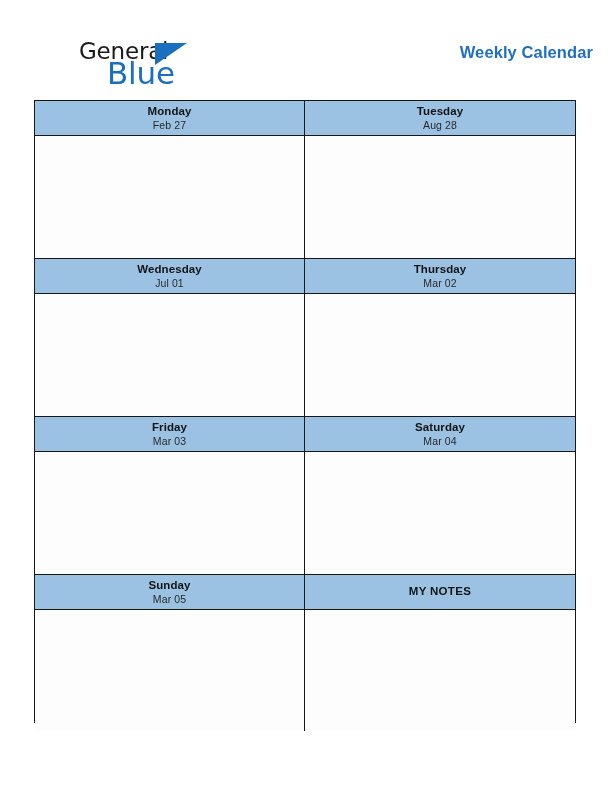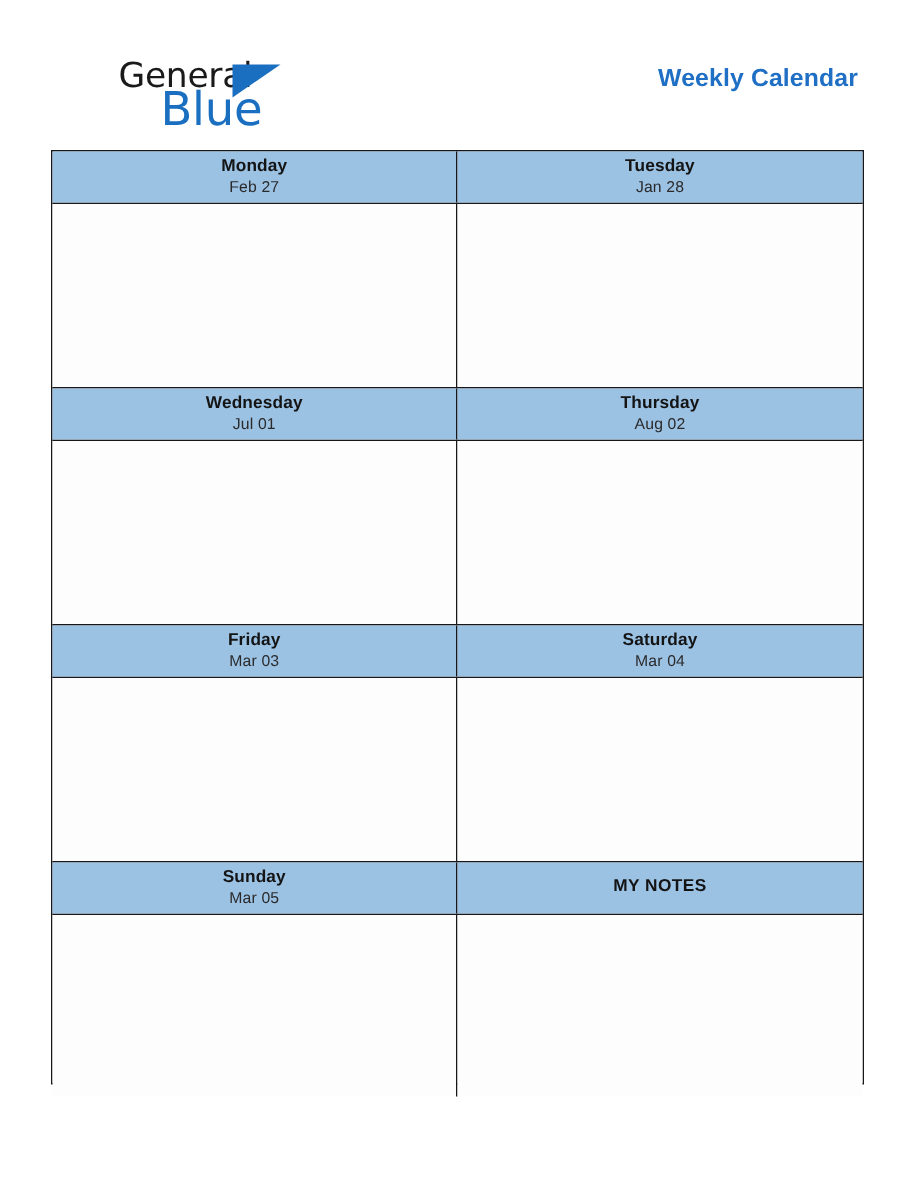--- a/index.html
+++ b/index.html
@@ -62,21 +62,21 @@
     top: 5px;
     width: 0;
     height: 0;
     border-left: 32px solid #1a6fc0;
     border-bottom: 22px solid transparent;
   }
 
   
   .title-block {
     position: absolute;
-    right: 40px;
+    right: 19px;
     top: 42px;
   }
   .title-main {
     font-size: 16.5px;
     line-height: 21px;
     font-weight: bold;
     color: #1f6fc4;
     letter-spacing: 0.1px;
     white-space: nowrap;
   }
@@ -182,38 +182,38 @@
 <div class="calendar">
 
   <div class="cal-row">
     <div class="header-strip">
       <div class="hcell left">
         <span class="day-name">Monday</span>
         <span class="day-date">Feb 27</span>
       </div>
       <div class="hcell right">
         <span class="day-name">Tuesday</span>
-        <span class="day-date">Jan 28</span>
+        <span class="day-date">Aug 28</span>
       </div>
     </div>
     <div class="body-strip">
       <div class="bcell left"></div>
       <div class="bcell right"></div>
     </div>
   </div>
 
   <div class="cal-row">
     <div class="header-strip">
       <div class="hcell left">
         <span class="day-name">Wednesday</span>
         <span class="day-date">Jul 01</span>
       </div>
       <div class="hcell right">
         <span class="day-name">Thursday</span>
-        <span class="day-date">Aug 02</span>
+        <span class="day-date">Mar 02</span>
       </div>
     </div>
     <div class="body-strip">
       <div class="bcell left"></div>
       <div class="bcell right"></div>
     </div>
   </div>
 
   <div class="cal-row">
     <div class="header-strip">

